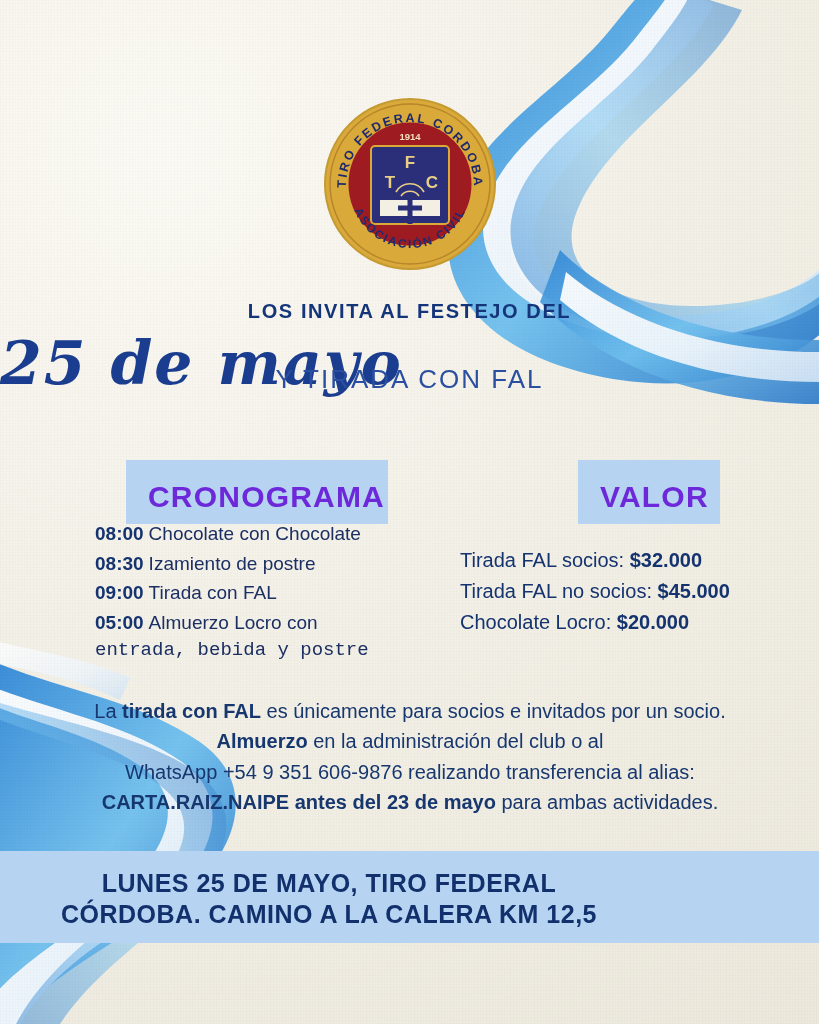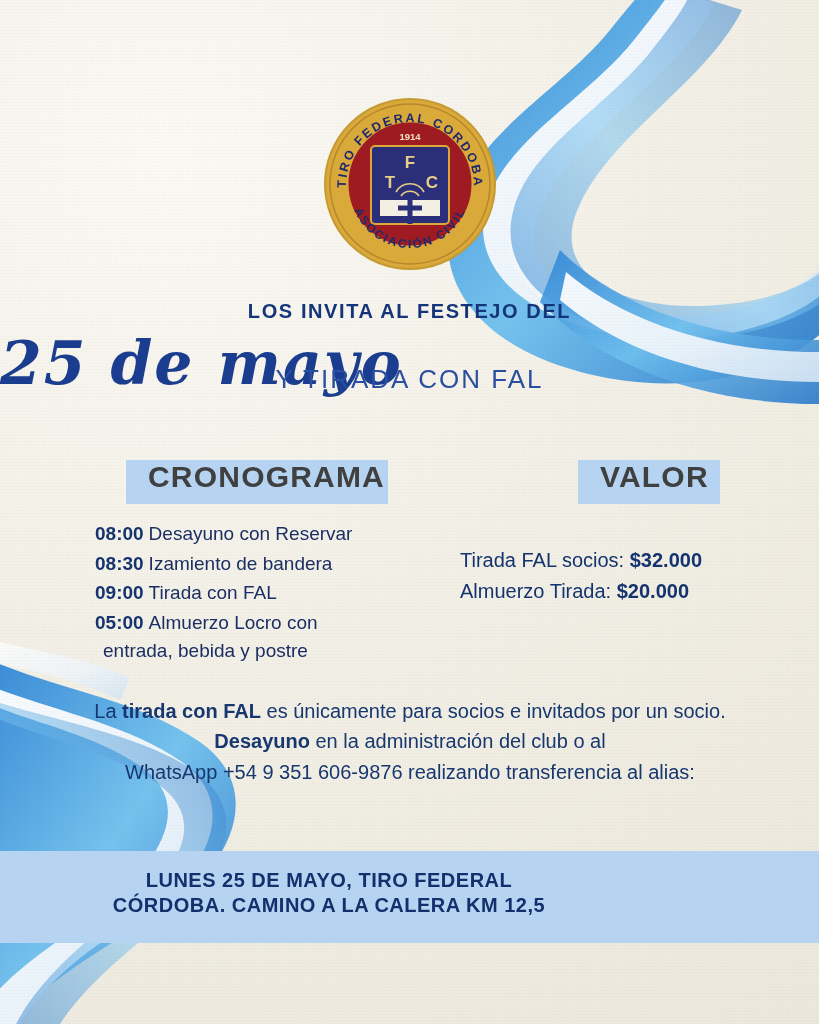--- a/index.html
+++ b/index.html
@@ -86,26 +86,26 @@
     text-align: center;
     color: #2a4fa0;
     font-size: 26px;
     letter-spacing: 2px;
   }
 
   
   .banner {
     position: absolute;
     background: #b6d4f2;
-    color: #404040;
+    color: #6d28d9;
     font-size: 30px;
     font-weight: bold;
     letter-spacing: 1.2px;
     text-align: center;
-    padding: 0 22px 10px 22px;
+    padding: 20px 22px 10px 22px;
     box-sizing: border-box;
   }
   #banner-cronograma { left: 126px; top: 460px; width: 262px; }
   #banner-valor { left: 534px; top: 460px; width: 142px; margin-left: 44px; }
 
   
   .schedule {
     position: absolute;
     left: 95px;
     top: 520px;
@@ -117,21 +117,22 @@
   .schedule .row { margin-bottom: 2px; }
   .schedule .time {
     font-weight: bold;
     color: #14336f;
     margin-right: 5px;
     margin-top: 44px;
   }
   .schedule .desc { color: #1c2f63; }
   .schedule .cont {
     display: block;
-    margin-left: 8px;
+    margin-left: 0;
+    font-family: Liberation Mono, monospace;
   }
 
   
   .prices {
     position: absolute;
     left: 460px;
     top: 545px;
     width: 330px;
     color: #14336f;
     font-size: 20px;
@@ -162,21 +163,21 @@
     background: #b6d4f2;
     z-index: 5;
   }
   .footer-text {
     position: absolute;
     left: 0;
     top: 868px;
     width: 658px;
     text-align: center;
     color: #12306c;
-    font-size: 20px;
+    font-size: 25px;
     font-weight: bold;
     line-height: 1.25;
     letter-spacing: 0.5px;
     z-index: 6;
   }
 </style>
 </head>
 <body>
 
 <div class="poster">
@@ -269,53 +270,60 @@
   <div class="content">
     <div class="invita">LOS INVITA AL FESTEJO DEL</div>
     <div class="fecha-script">25 de mayo</div>
     <div class="subtitulo">Y TIRADA CON FAL</div>
 
     <div class="banner" id="banner-cronograma">CRONOGRAMA</div>
     <div class="banner" id="banner-valor">VALOR</div>
 
     <div class="schedule">
       <div class="row">
-        <span class="time">08:00</span><span class="desc">Desayuno con Reservar</span>
+        <span class="time">08:00</span><span class="desc">Chocolate con Chocolate</span>
       </div>
       <div class="row">
-        <span class="time">08:30</span><span class="desc">Izamiento de bandera</span>
+        <span class="time">08:30</span><span class="desc">Izamiento de postre</span>
       </div>
       <div class="row">
         <span class="time">09:00</span><span class="desc">Tirada con FAL</span>
       </div>
       <div class="row">
         <span class="time">05:00</span><span class="desc">Almuerzo Locro con</span>
         <span class="cont">entrada, bebida y postre</span>
       </div>
     </div>
 
     <div class="prices">
       <div>
         <span>Tirada FAL socios:</span>
         <span class="amount">$32.000</span>
       </div>
       <div>
-        <span>Almuerzo Tirada:</span>
+        <span>Tirada FAL no socios:</span>
+        <span class="amount">$45.000</span>
+      </div>
+      <div>
+        <span>Chocolate Locro:</span>
         <span class="amount">$20.000</span>
       </div>
     </div>
 
     <div class="note">
       <div>
         <span>La </span><b>tirada con FAL</b><span> es únicamente para socios e invitados por un socio.</span>
       </div>
       <div>
-        <b>Desayuno</b><span> en la administración del club o al</span>
+        <b>Almuerzo</b><span> en la administración del club o al</span>
       </div>
       <div>WhatsApp +54 9 351 606-9876 realizando transferencia al alias:</div>
+      <div>
+        <b>CARTA.RAIZ.NAIPE antes del 23 de mayo</b><span> para ambas actividades.</span>
+      </div>
     </div>
 
     <div class="footer-band"></div>
     <div class="footer-text">
       <div>LUNES 25 DE MAYO, TIRO FEDERAL</div>
       <div>CÓRDOBA. CAMINO A LA CALERA KM 12,5</div>
     </div>
   </div>
 </div>
 

